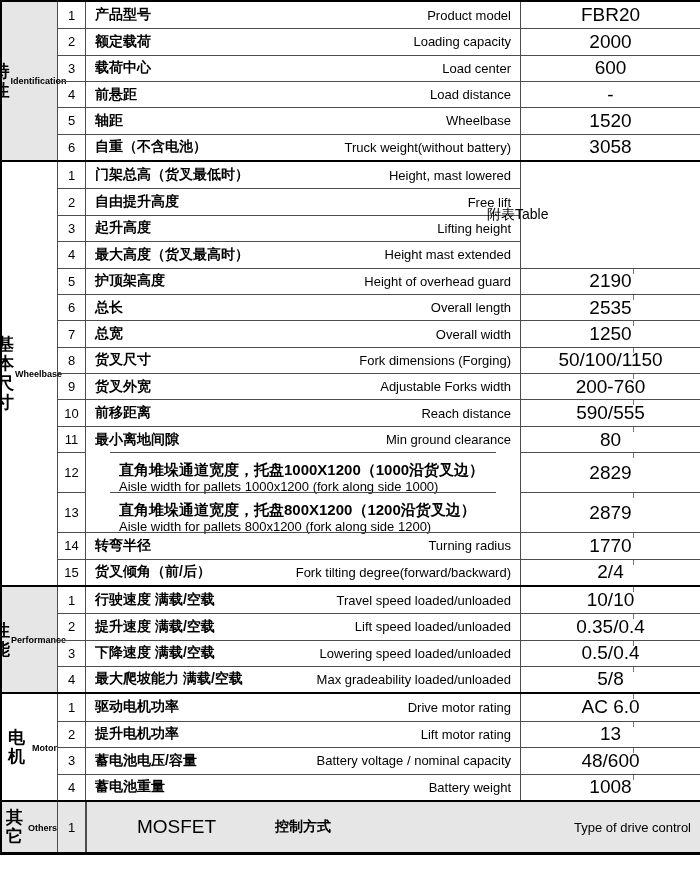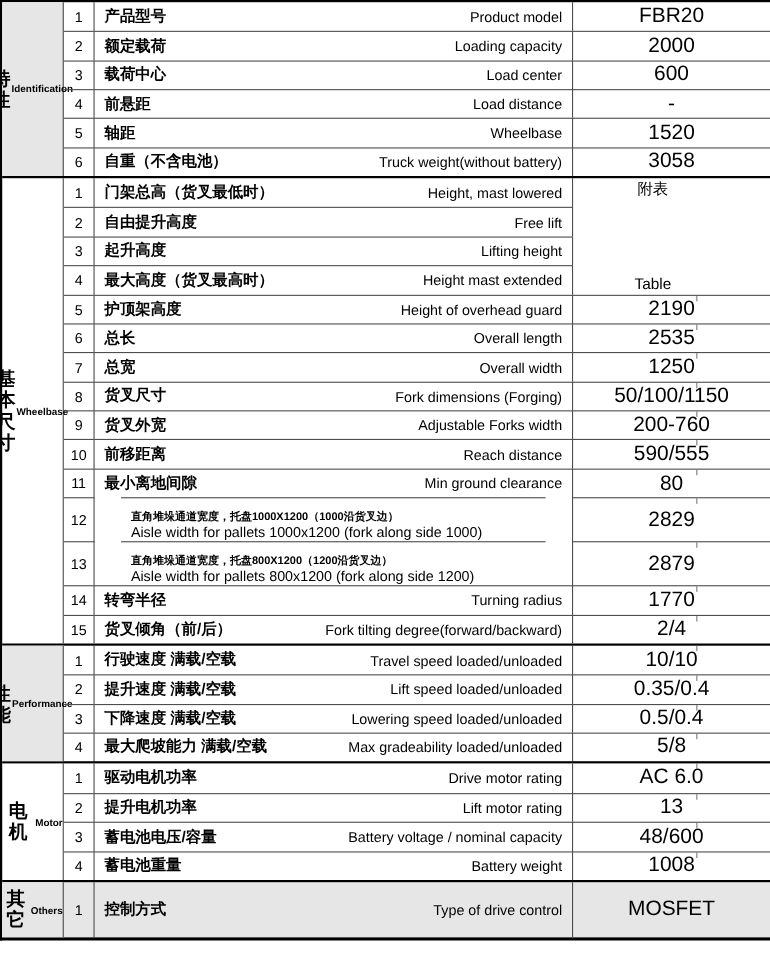--- a/index.html
+++ b/index.html
@@ -45,25 +45,25 @@
   .row + .row .val{border-top:1px solid #4d4d4d;}
   .row + .row .val.mv{border-top:none;}
   .tick::after{content:"";position:absolute;left:112px;top:0;width:1px;height:5px;background:#787878;}
   .s1 .row{height:26.33px;}
   .s2 .row{height:26.4px;}
   .s2 .row.tall{height:40px;gap:24px;}
   .s3 .row{height:26.25px;}
   .s4 .row{height:26.5px;}
   .s5 .row{height:50px;}
   .stacked .desc{flex-direction:column;align-items:flex-start;justify-content:center;row-gap:1px;}
-  .stacked .cn{font-size:10px;line-height:1.12;margin-top:11px;}
+  .stacked .cn{font-size:15px;line-height:1.12;margin-top:11px;}
   .stacked .en{font-size:13px;line-height:1.12;font-weight:normal;}
   .merged-label{
     position:absolute;top:0;right:0;width:213px;height:105.6px;box-sizing:border-box;
-    display:flex;flex-direction:column;align-items:center;justify-content:space-between;
+    display:flex;align-items:center;justify-content:flex-start;
     font-size:14px;line-height:1.35;text-align:center;
   }
 </style>
 </head>
 <body>
 
 <div class="spec-table">
 
   <div class="section s1 sec-gray">
     <div class="cat cell">
@@ -338,22 +338,22 @@
   </div>
 
   <div class="section s5 sec-gray">
     <div class="cat cell">
       <div class="cat-cn">其它</div>
       <div class="cat-en">Others</div>
     </div>
     <div class="rows">
       <div class="row">
         <div class="cell num">1</div>
+        <div class="cell val">MOSFET</div>
         <div class="cell desc">
           <span class="cn">控制方式</span>
           <span class="en">Type of drive control</span>
         </div>
-        <div class="cell val">MOSFET</div>
       </div>
     </div>
   </div>
 
 </div>
 
 </body></html>

